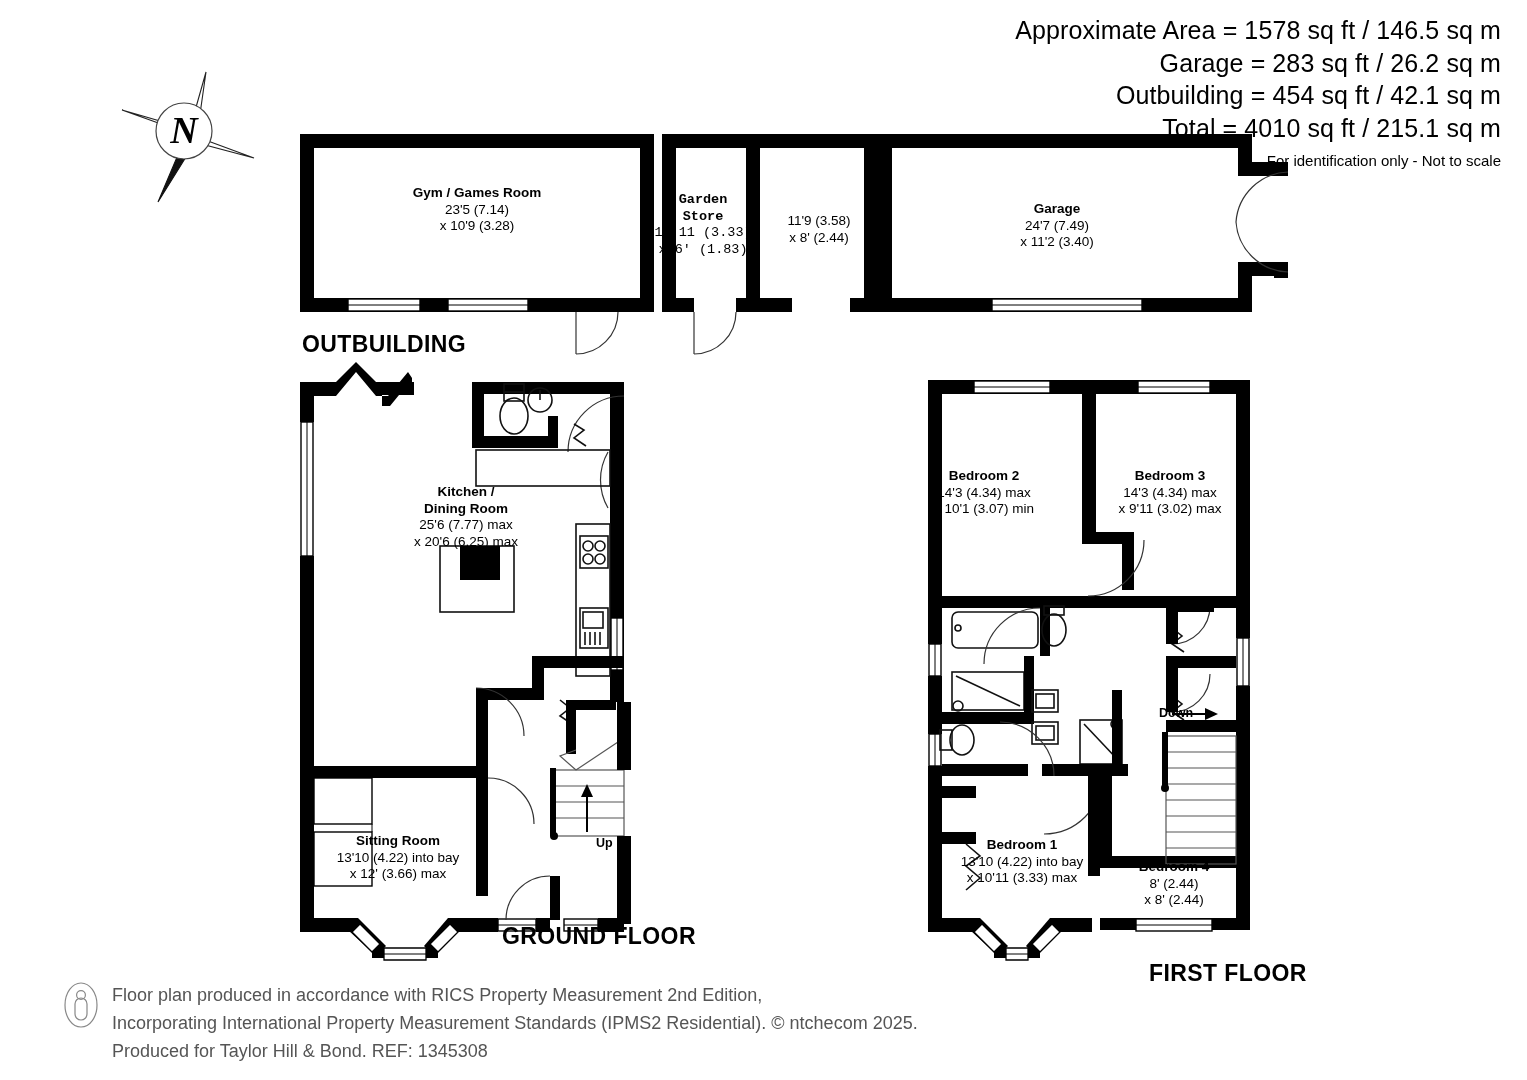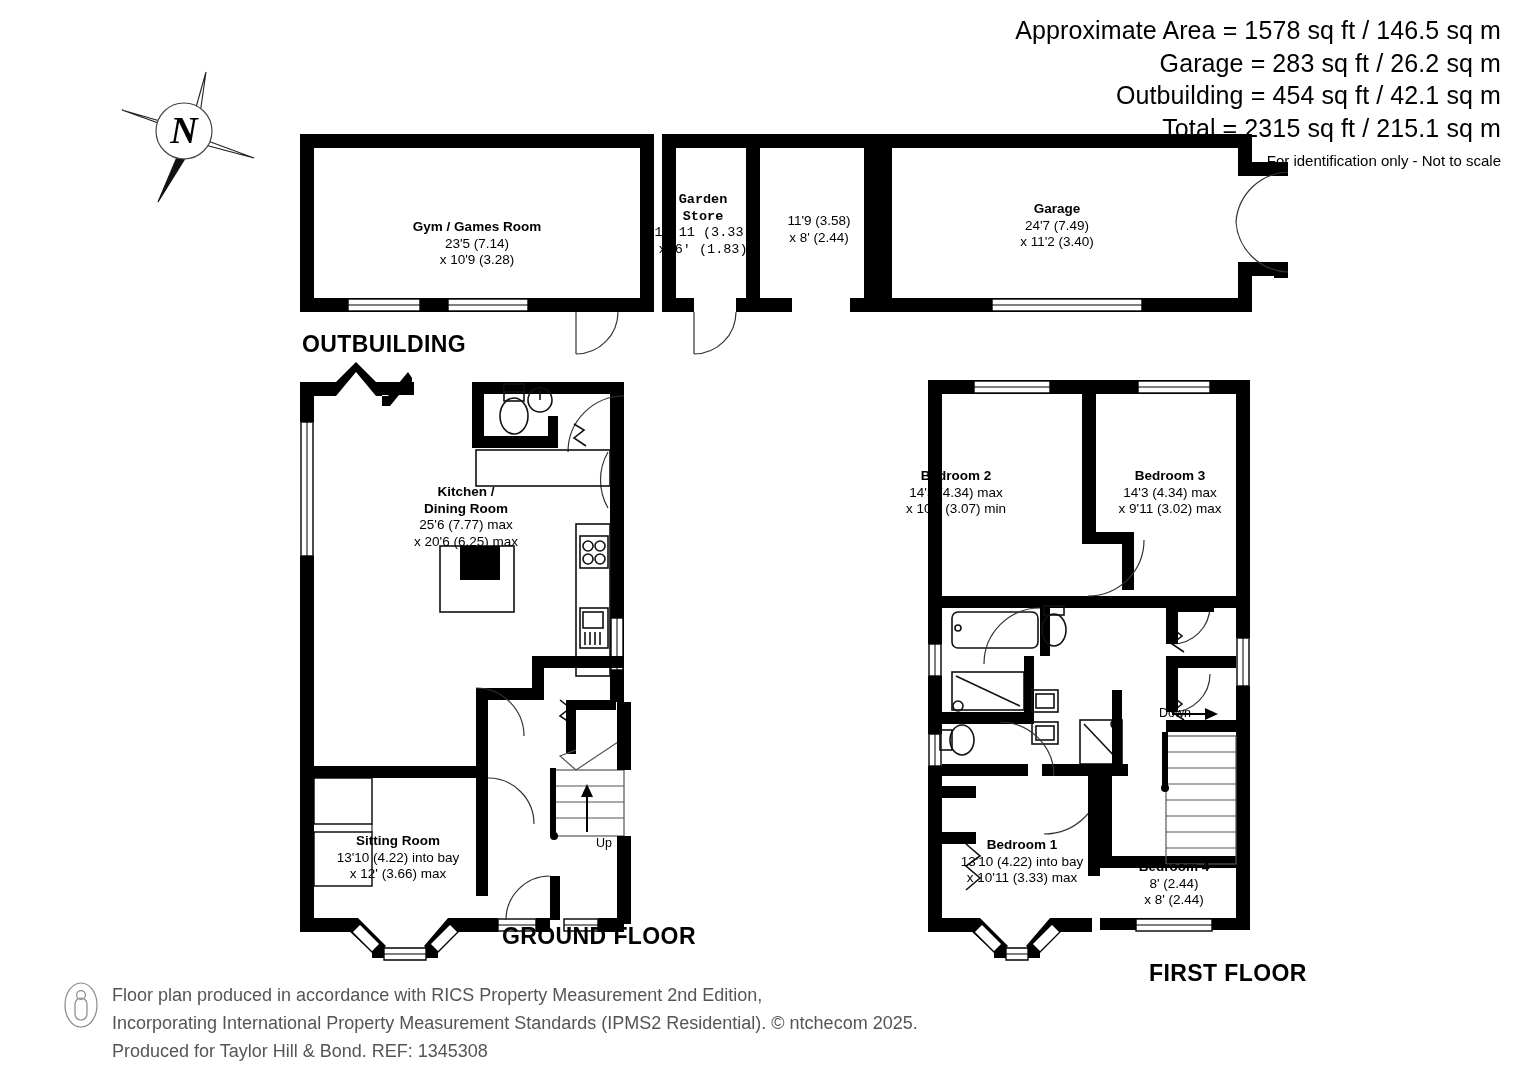--- a/index.html
+++ b/index.html
@@ -19,21 +19,21 @@
   .header .small{font-size:15px;display:block;margin-top:7px;white-space:nowrap;}
 
   
   .floorcap{position:absolute;font-size:23px;font-weight:bold;letter-spacing:0.4px;white-space:nowrap;}
 
   
   .rl{position:absolute;text-align:center;line-height:1.24;white-space:nowrap;transform:translateX(-50%);}
   .rl .nm{font-size:13.5px;font-weight:bold;display:block;}
   .rl .dim{font-size:13.5px;display:block;}
 
-  .tag{position:absolute;font-size:12.5px;font-weight:normal;white-space:nowrap;padding-left:19px;}
+  .tag{position:absolute;font-size:12.5px;font-weight:bold;white-space:nowrap;padding-left:19px;}
 
   
   svg.plan{position:absolute;left:0;top:0;width:1527px;height:1080px;pointer-events:none;}
 
   
   .footer{position:absolute;left:28px;bottom:14px;display:flex;align-items:flex-start;gap:14px;}
   .footer .txt{font-size:18px;line-height:1.55;color:#555;}
   .footer .txt span{display:block;white-space:nowrap;}
   .rics{width:34px;height:46px;flex:0 0 auto;}
 
@@ -42,21 +42,21 @@
 </style>
 </head>
 <body>
 
 <div id="stage">
 
   <div class="header">
     <span class="big">Approximate Area = 1578 sq ft / 146.5 sq m</span>
     <span class="big">Garage = 283 sq ft / 26.2 sq m</span>
     <span class="big">Outbuilding = 454 sq ft / 42.1 sq m</span>
-    <span class="big">Total = 2315 sq ft / 215.1 sq m</span>
+    <span class="big">Total = 4010 sq ft / 215.1 sq m</span>
     <span class="small">For identification only - Not to scale</span>
   </div>
 
   <svg class="compass" viewBox="0 0 150 150">
     <g stroke="#222" stroke-width="1.1" fill="none">
       <path d="M75 70 L92 10 L84 66 Z" fill="#fff"></path>
       <path d="M75 72 L8 48 L70 66 Z" fill="#fff"></path>
       <path d="M75 72 L140 96 L80 80 Z" fill="#fff"></path>
       <path d="M72 74 L44 140 L80 82 Z" fill="#111" stroke="#111"></path>
     </g>
@@ -357,21 +357,21 @@
       </g>
       <rect class="w" x="1126" y="732" width="6" height="56"></rect>
       <circle cx="1129" cy="788" r="4" fill="#000"></circle>
       <g stroke="#000" stroke-width="2" fill="none">
         <line x1="1136" y1="714" x2="1176" y2="714"></line>
         <polygon points="1182,714 1169,708 1169,720" fill="#000" stroke="none"></polygon>
       </g>
     </g>
   </svg>
 
-  <div class="rl" style="left:441px;top:219px;">
+  <div class="rl" style="left:441px;top:185px;">
     <span class="nm">Gym / Games Room</span>
     <span class="dim">23'5 (7.14)</span>
     <span class="dim">x 10'9 (3.28)</span>
   </div>
 
   <div class="rl" style="left:667px;top:192px;font-family:Liberation Mono, monospace;">
     <span class="nm">Garden</span>
     <span class="nm">Store</span>
     <span class="dim">10'11 (3.33)</span>
     <span class="dim">x 6' (1.83)</span>
@@ -394,21 +394,21 @@
     <span class="dim">25'6 (7.77) max</span>
     <span class="dim">x 20'6 (6.25) max</span>
   </div>
 
   <div class="rl" style="left:362px;top:833px;">
     <span class="nm">Sitting Room</span>
     <span class="dim">13'10 (4.22) into bay</span>
     <span class="dim">x 12' (3.66) max</span>
   </div>
 
-  <div class="rl" style="left:920px;top:468px;">
+  <div class="rl" style="left:948px;top:468px;">
     <span class="nm">Bedroom 2</span>
     <span class="dim">14'3 (4.34) max</span>
     <span class="dim">x 10'1 (3.07) min</span>
   </div>
 
   <div class="rl" style="left:1134px;top:468px;">
     <span class="nm">Bedroom 3</span>
     <span class="dim">14'3 (4.34) max</span>
     <span class="dim">x 9'11 (3.02) max</span>
   </div>

